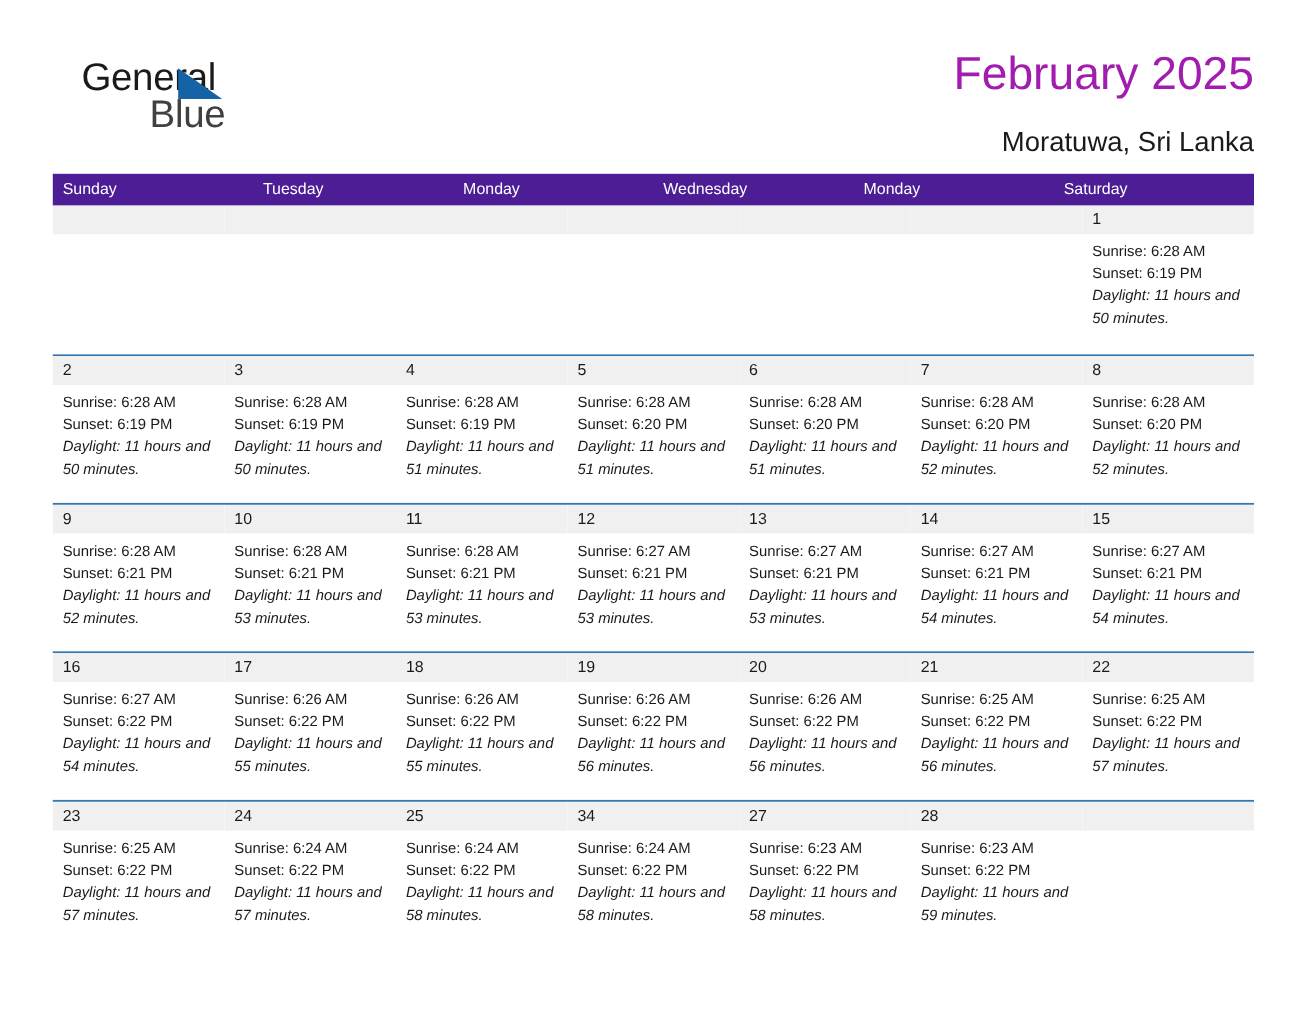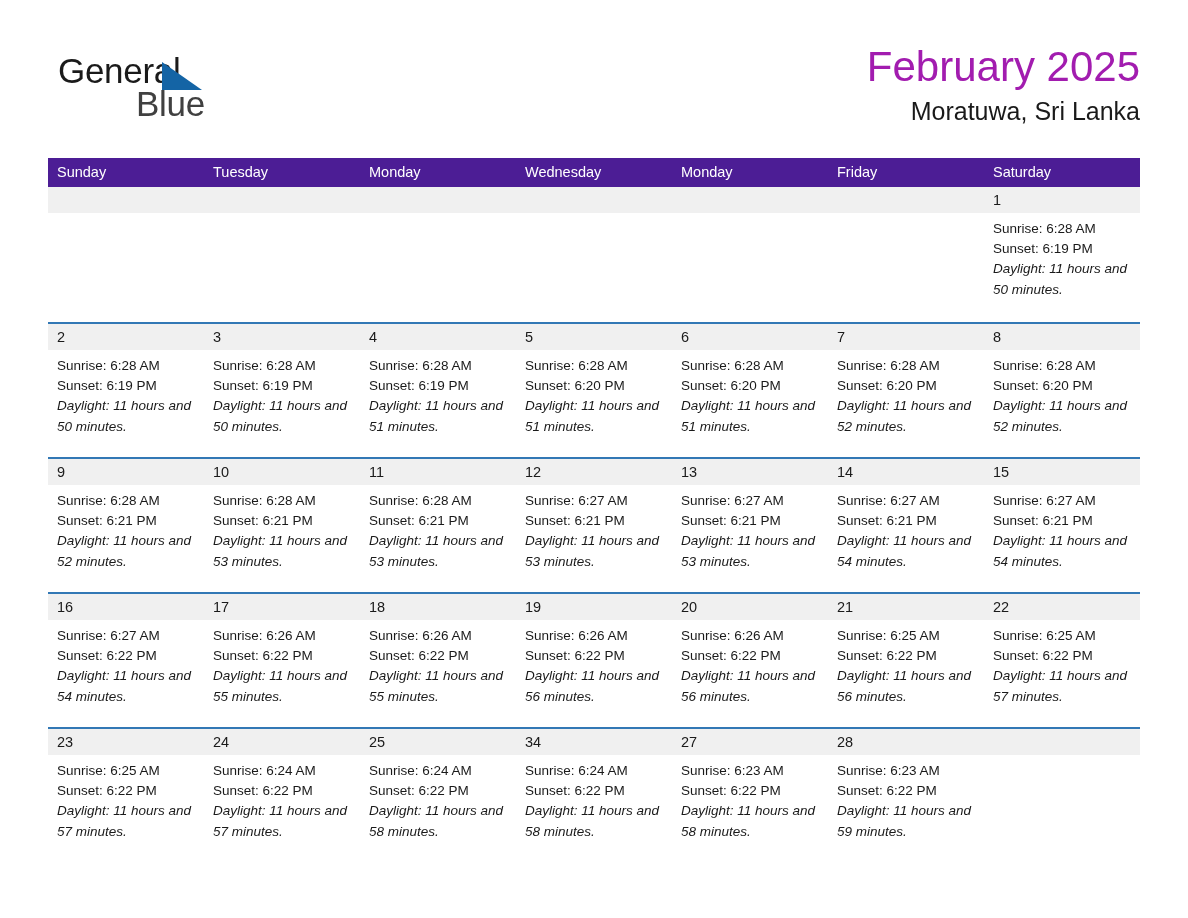--- a/index.html
+++ b/index.html
@@ -33,21 +33,21 @@
 
   .logo {
     position: absolute;
     left: 10px;
     top: 12px;
     width: 260px;
     height: 80px;
   }
   .logo-general {
     position: absolute;
-    left: 0;
+    left: 16px;
     top: 0;
     font-size: 35px;
     line-height: 38px;
     color: #1a1a1a;
     letter-spacing: -0.3px;
     font-family: "Liberation Sans", sans-serif;
   }
   .logo-tri {
     position: absolute;
     left: 104px;
@@ -79,21 +79,21 @@
     font-weight: normal;
     color: #a21caf;
     margin: 0;
     white-space: nowrap;
   }
   .cal-subtitle {
     font-size: 25px;
     line-height: 34px;
     font-weight: normal;
     color: #1a1a1a;
-    margin: 0 0 0 0;
+    margin: 18px 0 0 0;
     white-space: nowrap;
   }
 
   
   .calendar {
     position: absolute;
     left: 48px;
     top: 158px;
     width: 1092px;
   }
@@ -179,21 +179,20 @@
   </div>
 
   <div class="calendar">
 
     <div class="weekday-row">
       <div class="weekday">Sunday</div>
       <div class="weekday">Tuesday</div>
       <div class="weekday">Monday</div>
       <div class="weekday">Wednesday</div>
       <div class="weekday">Monday</div>
-      <div class="weekday">Friday</div>
       <div class="weekday">Saturday</div>
     </div>
 
     <div class="week-row first">
       <div class="day-cell empty">
           <div class="day-number-band"></div>
           <div class="day-info">
             <div></div>
             <div></div>
             <div class="daylight-line"></div>

